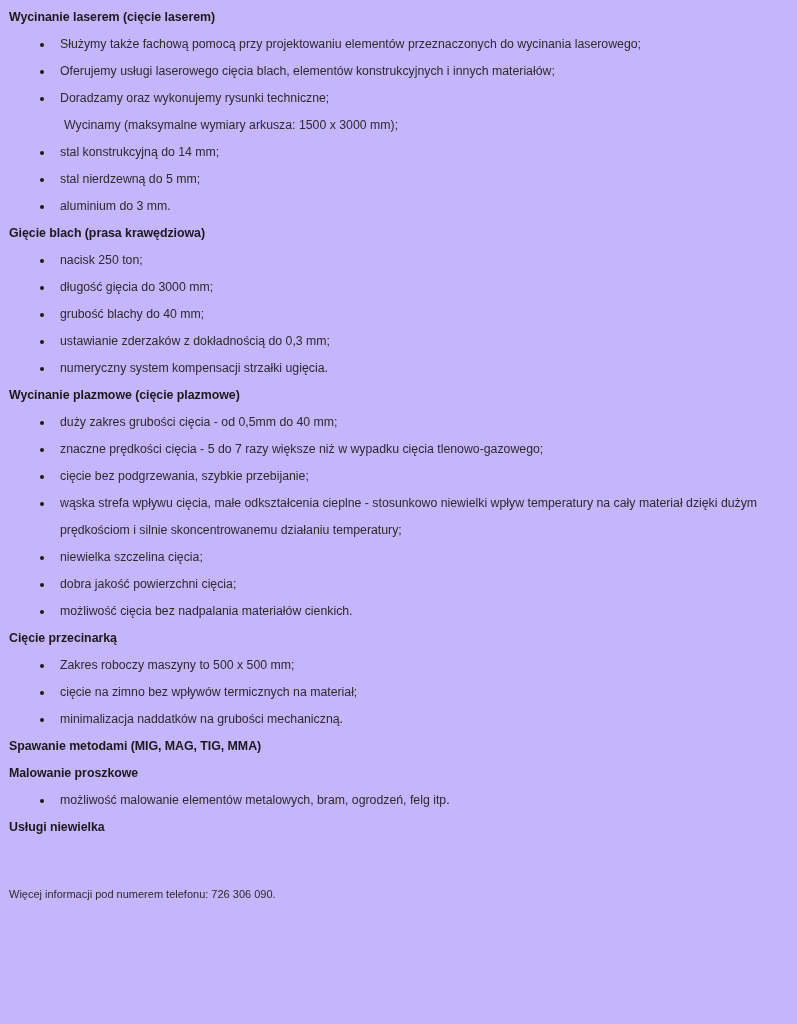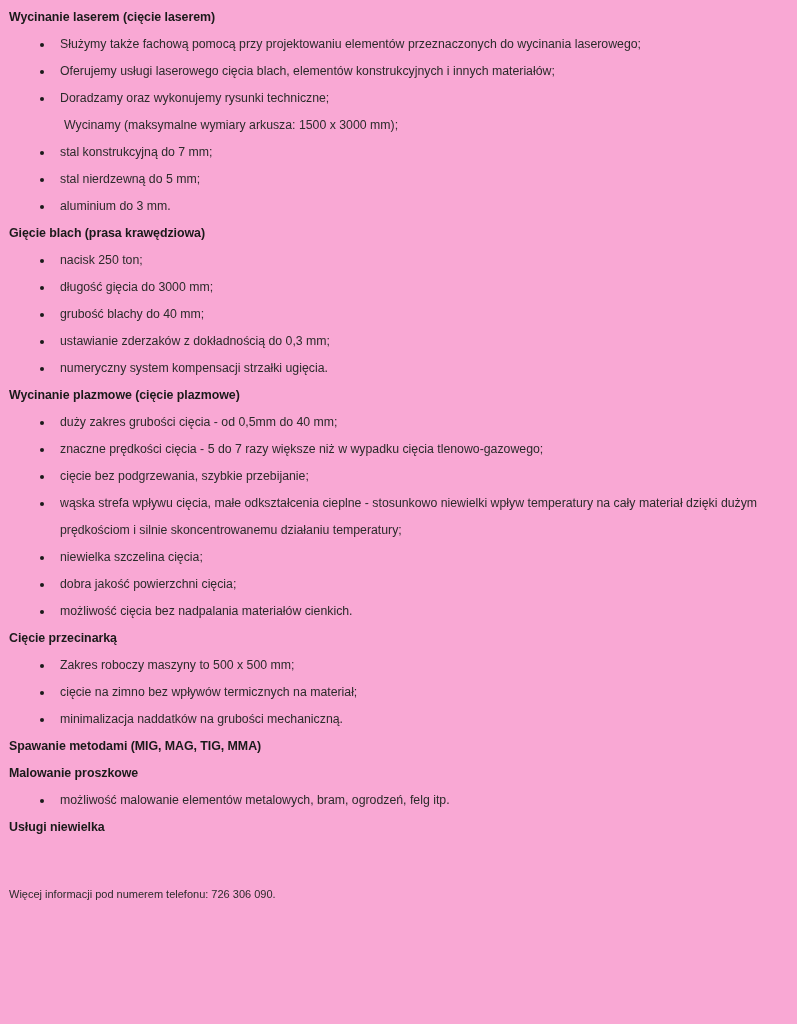--- a/index.html
+++ b/index.html
@@ -5,21 +5,21 @@
 <style>
   html, body {
     margin: 0;
     padding: 0;
     background: #ffffff;
   }
   .page {
     position: relative;
     width: 797px;
     height: 1024px;
-    background: #f9a8d4;
+    background: #c4b5fd;
     font-family: "Liberation Sans", sans-serif;
     color: #231f20;
     overflow: hidden;
   }
   .doc {
     padding: 4px 16px 0 9px;
   }
   .section {
     margin: 0;
   }
@@ -79,21 +79,21 @@
 <div class="page">
   <div class="doc">
 
     <div class="section">
       <div class="heading">Wycinanie laserem (cięcie laserem)</div>
       <ul class="list">
         <li class="item bulleted">Służymy także fachową pomocą przy projektowaniu elementów przeznaczonych do wycinania laserowego;</li>
         <li class="item bulleted">Oferujemy usługi laserowego cięcia blach, elementów konstrukcyjnych i innych materiałów;</li>
         <li class="item bulleted">Doradzamy oraz wykonujemy rysunki techniczne;</li>
         <li class="item plain">Wycinamy (maksymalne wymiary arkusza: 1500 x 3000 mm);</li>
-        <li class="item bulleted">stal konstrukcyjną do 7 mm;</li>
+        <li class="item bulleted">stal konstrukcyjną do 14 mm;</li>
         <li class="item bulleted">stal nierdzewną do 5 mm;</li>
         <li class="item bulleted">aluminium do 3 mm.</li>
       </ul>
     </div>
 
     <div class="section">
       <div class="heading">Gięcie blach (prasa krawędziowa)</div>
       <ul class="list">
         <li class="item bulleted">nacisk 250 ton;</li>
         <li class="item bulleted">długość gięcia do 3000 mm;</li>

